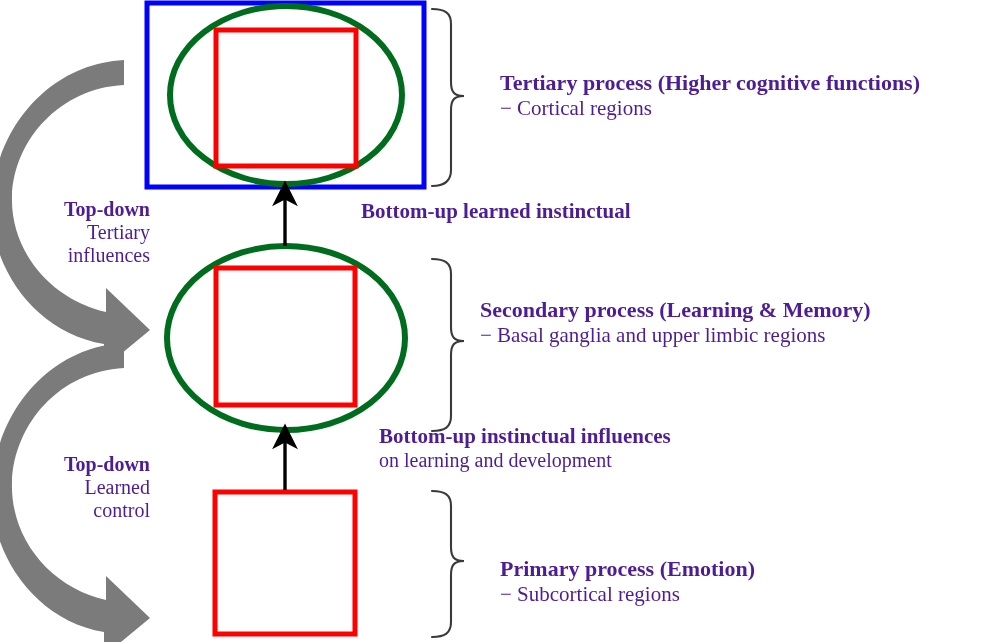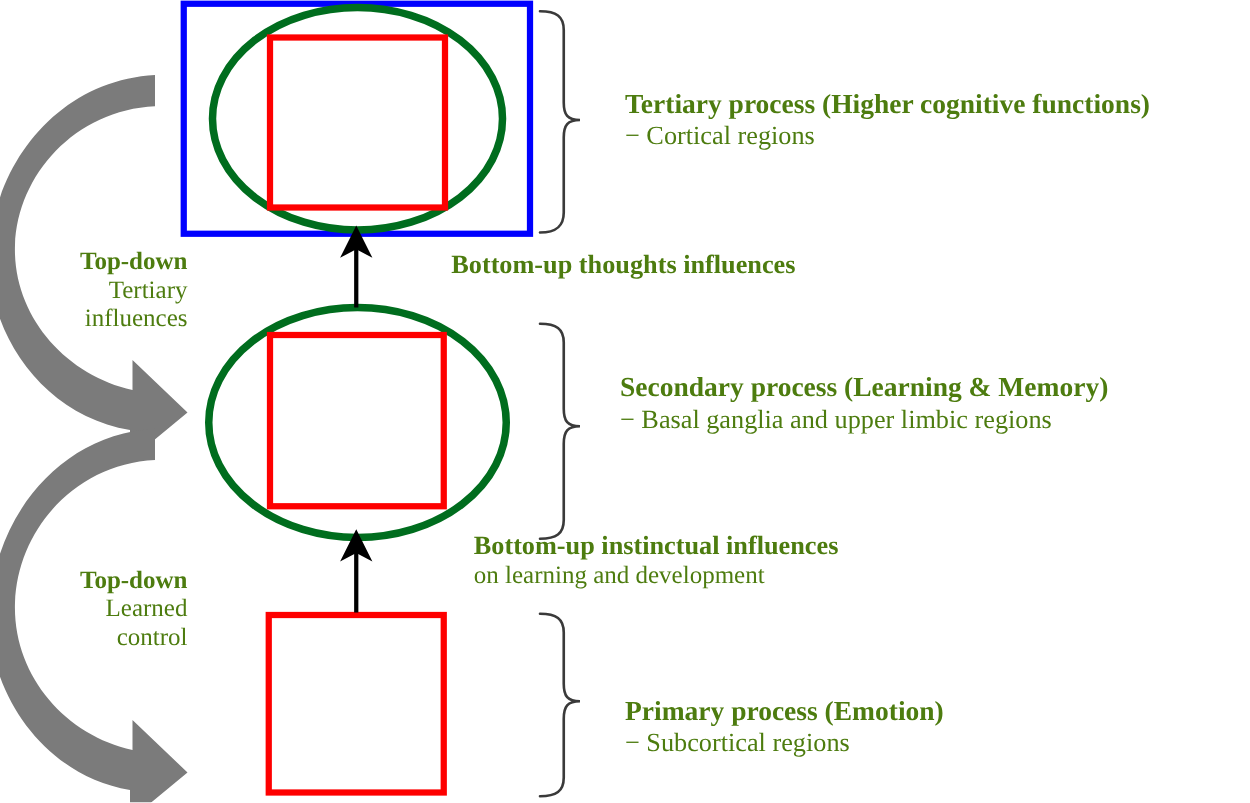--- a/index.html
+++ b/index.html
@@ -7,21 +7,21 @@
     padding: 0;
     background: #ffffff;
   }
   #canvas {
     position: relative;
     width: 1000px;
     height: 642px;
     background: #ffffff;
     overflow: hidden;
     font-family: "Liberation Serif", "DejaVu Serif", serif;
-    color: #4d7c0f;
+    color: #4c1d95;
   }
   svg.layer {
     position: absolute;
     left: 0;
     top: 0;
     width: 1000px;
     height: 642px;
   }
   .lbl-title {
     font-size: 22px;
@@ -137,32 +137,32 @@
                L 451,622
                C 451,633 445,637 432,637"></path>
     </g>
   </svg>
 
   <div class="tier-label" style="left:500px; top:70px;">
     <span class="l1 lbl-title">Tertiary process (Higher cognitive functions)</span>
     <span class="l2 lbl-sub">− Cortical regions</span>
   </div>
 
-  <div class="tier-label" style="left:496px; top:297px;">
+  <div class="tier-label" style="left:480px; top:297px;">
     <span class="l1 lbl-title">Secondary process (Learning &amp; Memory)</span>
     <span class="l2 lbl-sub">− Basal ganglia and upper limbic regions</span>
   </div>
 
   <div class="tier-label" style="left:500px; top:556px;">
     <span class="l1 lbl-title">Primary process (Emotion)</span>
     <span class="l2 lbl-sub">− Subcortical regions</span>
   </div>
 
   <div class="arrow-label" style="left:361px; top:199px;">
-    <span class="l1 lbl-arrow-title">Bottom-up thoughts influences</span><br>
+    <span class="l1 lbl-arrow-title">Bottom-up learned instinctual</span><br>
   </div>
 
   <div class="arrow-label" style="left:379px; top:424px;">
     <span class="l1 lbl-arrow-title">Bottom-up instinctual influences</span><br>
     <span class="l2 lbl-arrow-sub">on learning and development</span>
   </div>
 
   <div class="side-label" style="left:64px; top:198px;">
     <span class="lbl-side-title">Top-down</span><br>
     <span class="lbl-side-sub">Tertiary</span><br>

